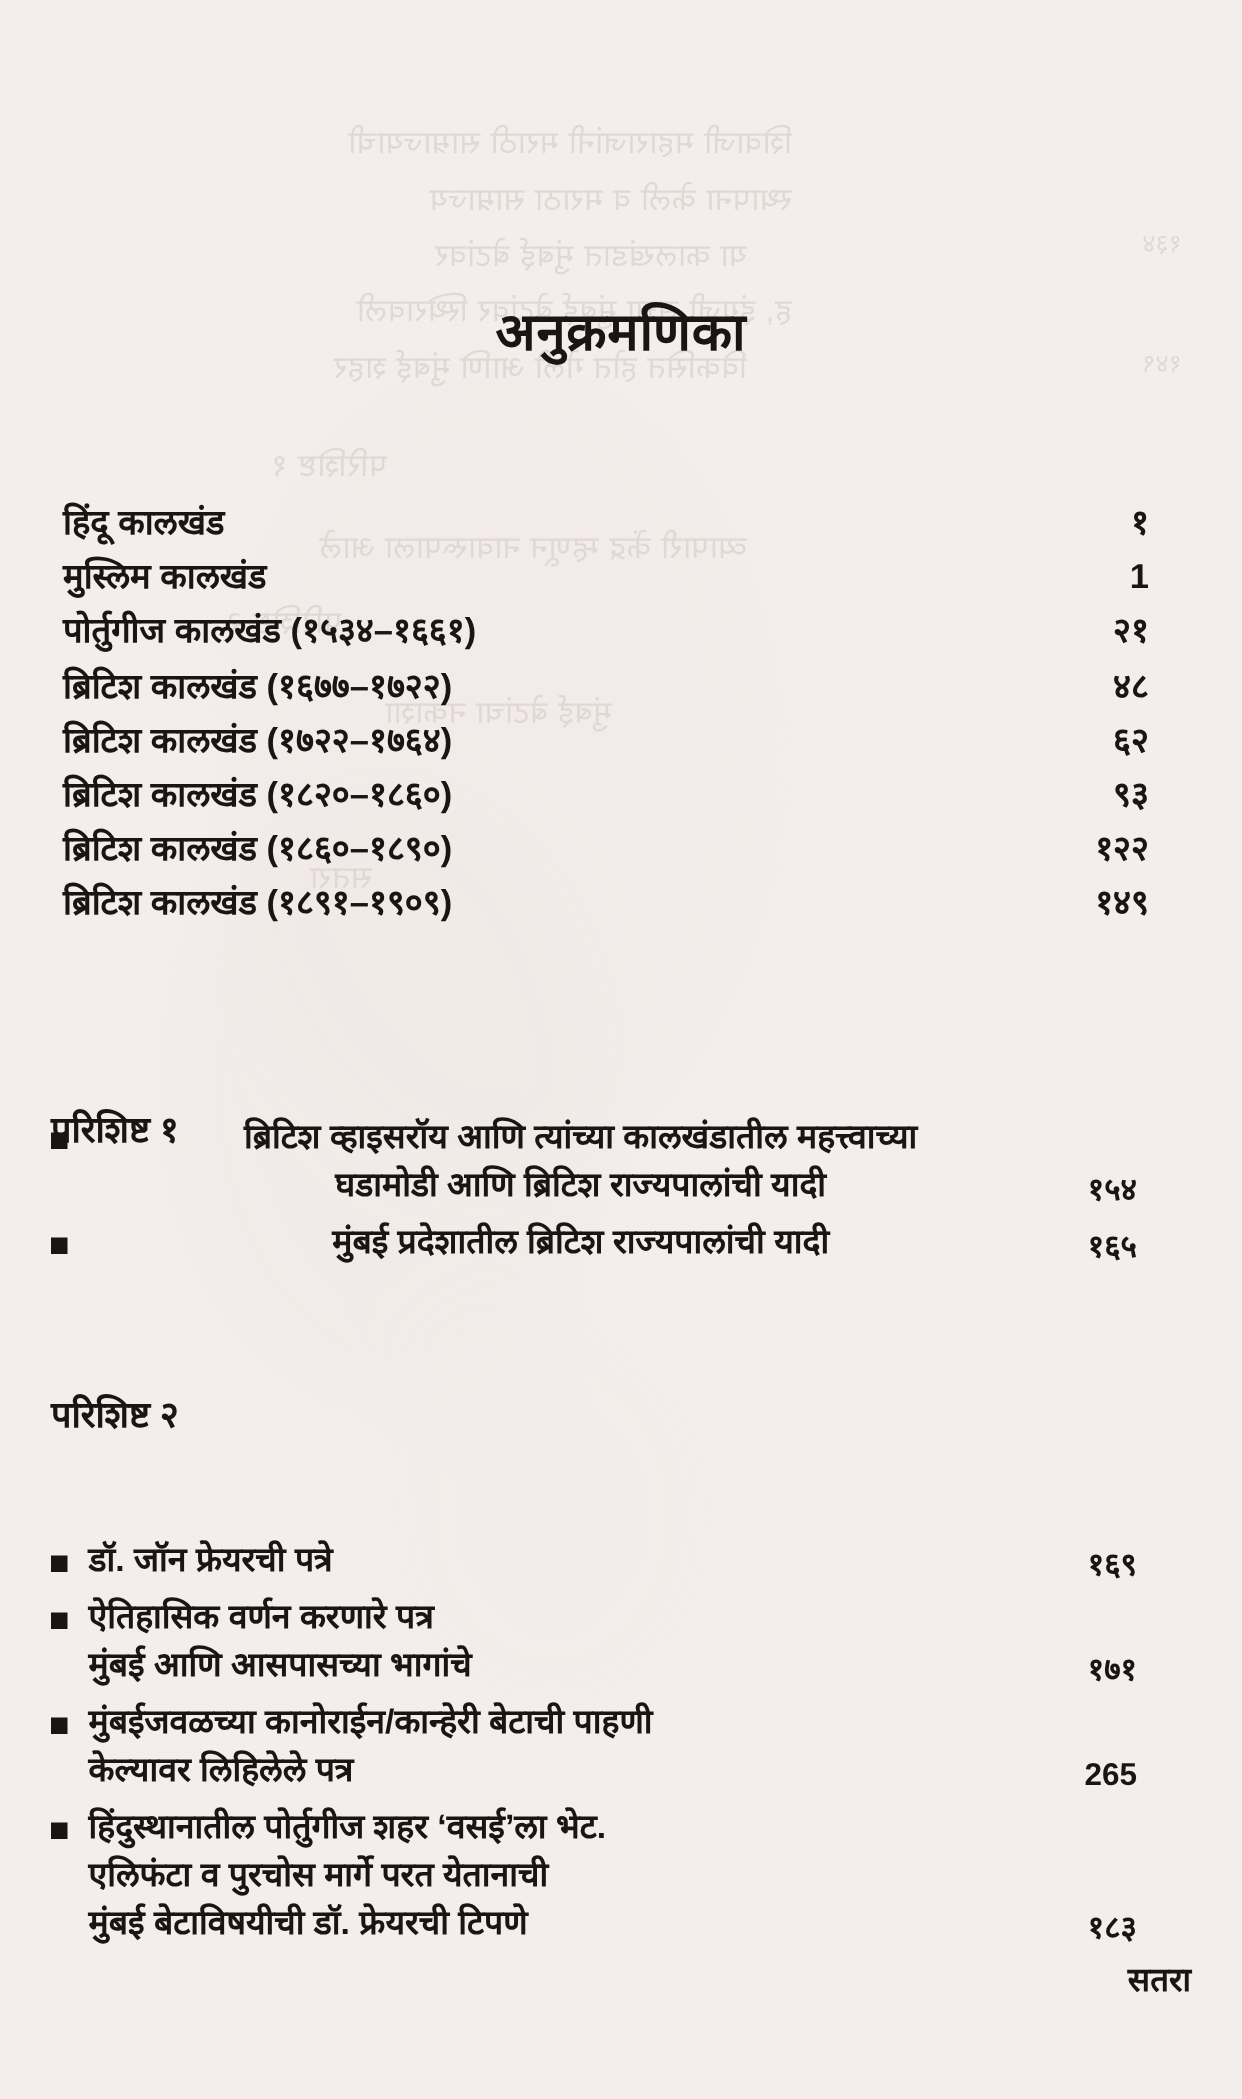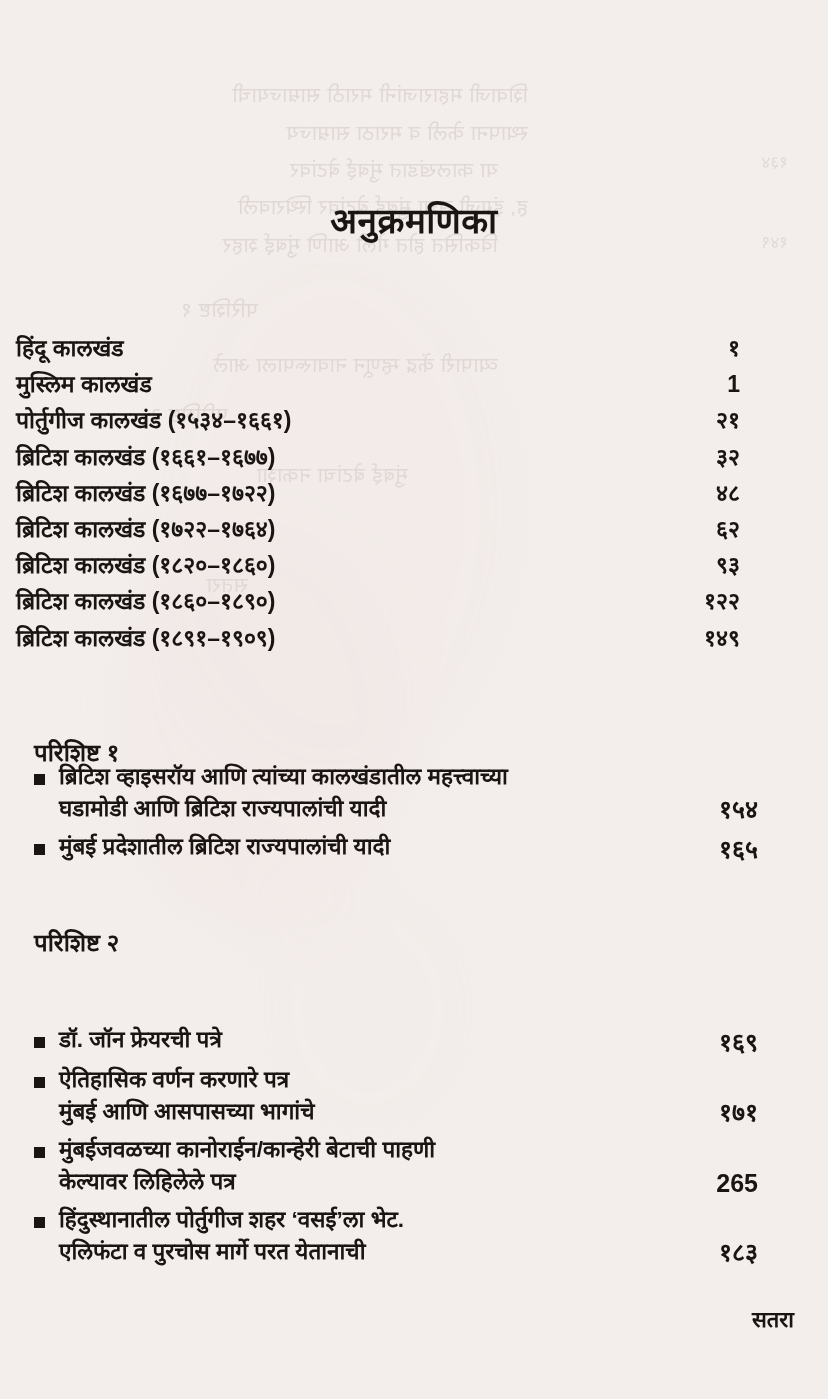--- a/index.html
+++ b/index.html
@@ -60,21 +60,21 @@
     right: 0;
     text-align: center;
     font-size: 35px;
     font-weight: bold;
     letter-spacing: 0.5px;
   }
 
   .toc {
     position: absolute;
     top: 337px;
-    left: 16px;
+    left: 42px;
     width: 724px;
   }
 
   .toc-row {
     display: flex;
     align-items: baseline;
     justify-content: space-between;
     font-size: 23px;
     font-weight: bold;
     line-height: 1.0;
@@ -93,21 +93,21 @@
     margin: 0;
   }
   .sec1 { position: absolute; top: 735px; left: 34px; }
   .sec2 { position: absolute; top: 925px; left: 34px; }
 
   .items {
     position: absolute;
     left: 34px;
     width: 724px;
   }
-  .items1 { top: 761px; }
+  .items1 { top: 742px; text-align: center; }
   .items2 { top: 1024px; }
 
   .item {
     display: flex;
     align-items: flex-start;
     margin-bottom: 6px;
     position: relative;
   }
   .bullet {
     width: 11px;
@@ -119,21 +119,21 @@
   }
   .item-body {
     flex: 1 1 auto;
     font-size: 22.5px;
     font-weight: bold;
     line-height: 1.42;
   }
   .item-body .ln { display: block; white-space: nowrap; }
   .item-page {
     flex: 0 0 auto;
-    font-size: 25px;
+    font-size: 21px;
     font-weight: bold;
     align-self: flex-end;
     padding-left: 10px;
     white-space: nowrap;
   }
 
   .footer {
     position: absolute;
     top: 1303px;
     right: 34px;
@@ -173,24 +173,20 @@
       </div>
       <div class="toc-row">
         <span class="label">मुस्लिम कालखंड</span>
         <span class="page-num">1</span>
       </div>
       <div class="toc-row">
         <span class="label">पोर्तुगीज कालखंड (१५३४–१६६१)</span>
         <span class="page-num">२१</span>
       </div>
       <div class="toc-row">
-        <span class="label">ब्रिटिश कालखंड (१६६१–१६७७)</span>
-        <span class="page-num">३२</span>
-      </div>
-      <div class="toc-row">
         <span class="label">ब्रिटिश कालखंड (१६७७–१७२२)</span>
         <span class="page-num">४८</span>
       </div>
       <div class="toc-row">
         <span class="label">ब्रिटिश कालखंड (१७२२–१७६४)</span>
         <span class="page-num">६२</span>
       </div>
       <div class="toc-row">
         <span class="label">ब्रिटिश कालखंड (१८२०–१८६०)</span>
         <span class="page-num">९३</span>
@@ -247,19 +243,20 @@
           <span class="ln">मुंबईजवळच्या कानोराईन/कान्हेरी बेटाची पाहणी</span>
           <span class="ln">केल्यावर लिहिलेले पत्र</span>
         </div>
         <div class="item-page">265</div>
       </div>
       <div class="item">
         <span class="bullet"></span>
         <div class="item-body">
           <span class="ln">हिंदुस्थानातील पोर्तुगीज शहर ‘वसई’ला भेट.</span>
           <span class="ln">एलिफंटा व पुरचोस मार्गे परत येतानाची</span>
+          <span class="ln">मुंबई बेटाविषयीची डॉ. फ्रेयरची टिपणे</span>
         </div>
         <div class="item-page">१८३</div>
       </div>
     </div>
 
   <div class="footer">सतरा</div>
 </div>
 
 </body></html>

